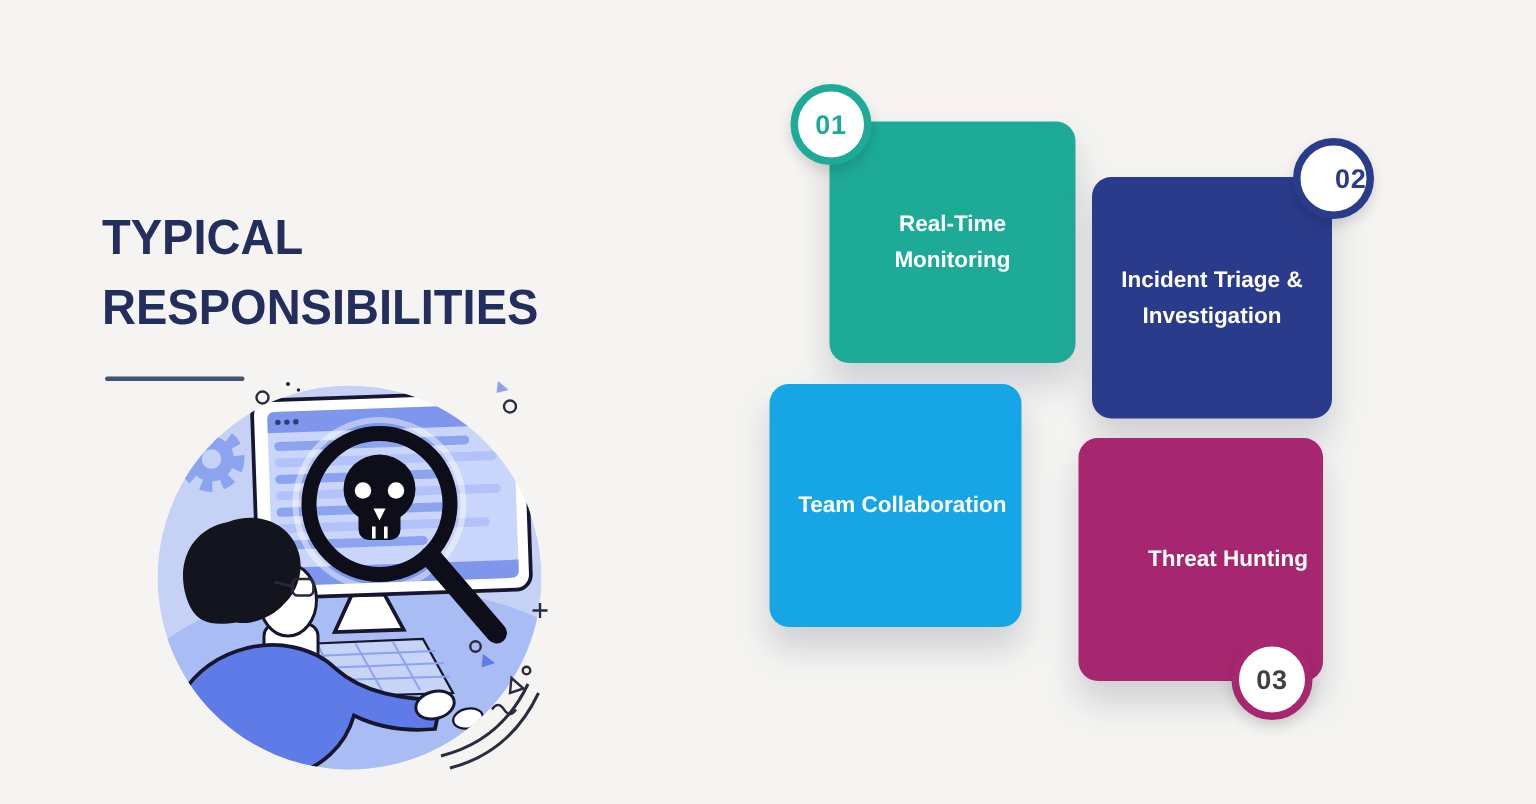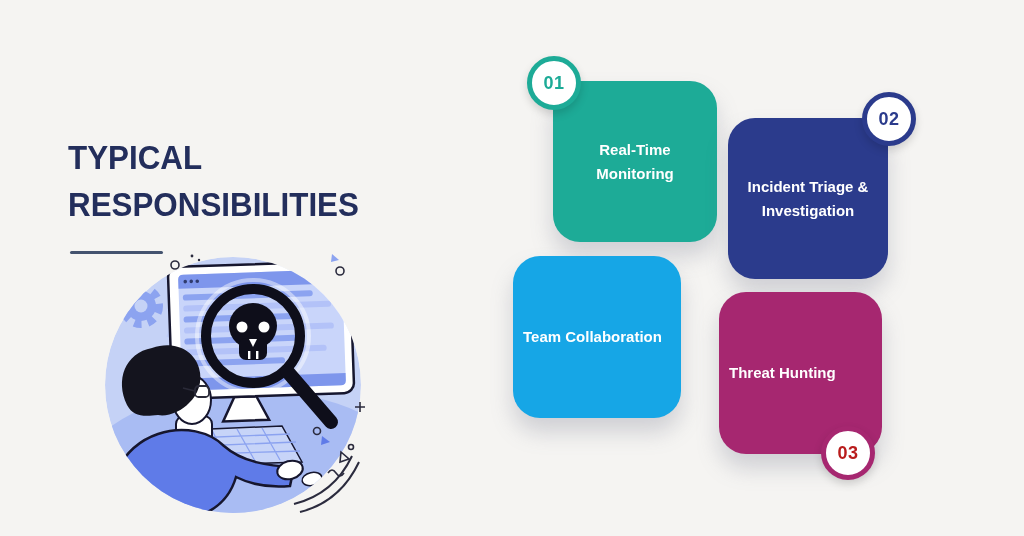--- a/index.html
+++ b/index.html
@@ -16,40 +16,40 @@
     letter-spacing:0px; transform:scaleX(.95); transform-origin:left top;
     margin:0;
   }
   .title-underline {
     position:absolute; left:70px; top:251px; width:93px; height:3px;
     background:#44536F; border-radius:2px;
   }
 
   
   .card {
-    position:absolute; border-radius:27px;
-    display:flex; align-items:center; justify-content:flex-start;
+    position:absolute; border-radius:13px;
+    display:flex; align-items:center; justify-content:flex-end;
     text-align:center; color:#fff; font-weight:700; font-size:15px;
     line-height:1.55; padding:0 10px; box-sizing:border-box;
     box-shadow:0 14px 22px rgba(110,115,135,.28);
   }
   .card-1 { left:553px; top:81px;  width:164px; height:161px; }
   .card-2 { left:728px; top:118px; width:160px; height:161px; }
   .card-3 { left:687px; top:292px; width:163px; height:162px;margin-left:32px; }
   .card-4 { left:513px; top:256px; width:168px; height:162px; }
 
   .badge {
     position:absolute; width:44px; height:44px; border-radius:50%;
     background:#fff; border:5px solid #ef4444;
     display:flex; align-items:center; justify-content:center;
     font-weight:700; font-size:18px; letter-spacing:.5px;
     box-shadow:0 4px 9px rgba(0,0,0,.15); z-index:3;
   }
   .badge-1 { left:527px; top:56px;  }
-  .badge-2 { left:862px; top:92px;  }
+  .badge-2 { left:862px; top:92px;justify-content:flex-end;  }
   .badge-3 { left:821px; top:426px; }
   .badge-4 { left:486px; top:391px; }
 
   
   .illustration { position:absolute; left:72px; top:250px; width:324px; height:282px; }
 </style>
 </head>
 <body>
 
 <div class="canvas">
@@ -69,21 +69,21 @@
   <div class="card card-4" style="background-color: rgb(22, 166, 230);">
     <span>Team Collaboration</span>
   </div>
 
   <div class="badge badge-1" style="border-color: rgb(29, 171, 151); color: rgb(29, 171, 151);">
     <span>01</span>
   </div>
   <div class="badge badge-2" style="border-color: rgb(43, 59, 140); color: rgb(43, 59, 140);">
     <span>02</span>
   </div>
-  <div class="badge badge-3" style="border-color: rgb(166, 39, 112); color: #b91c1c;">
+  <div class="badge badge-3" style="border-color: rgb(166, 39, 112); color: #404040;">
     <span>03</span>
   </div>
 
   <svg class="illustration" viewBox="0 0 324 282" xmlns="http://www.w3.org/2000/svg">
     <defs>
       <clipPath id="circ">
           <circle cx="161" cy="135" r="128"></circle>
         </clipPath>
     </defs>
 

